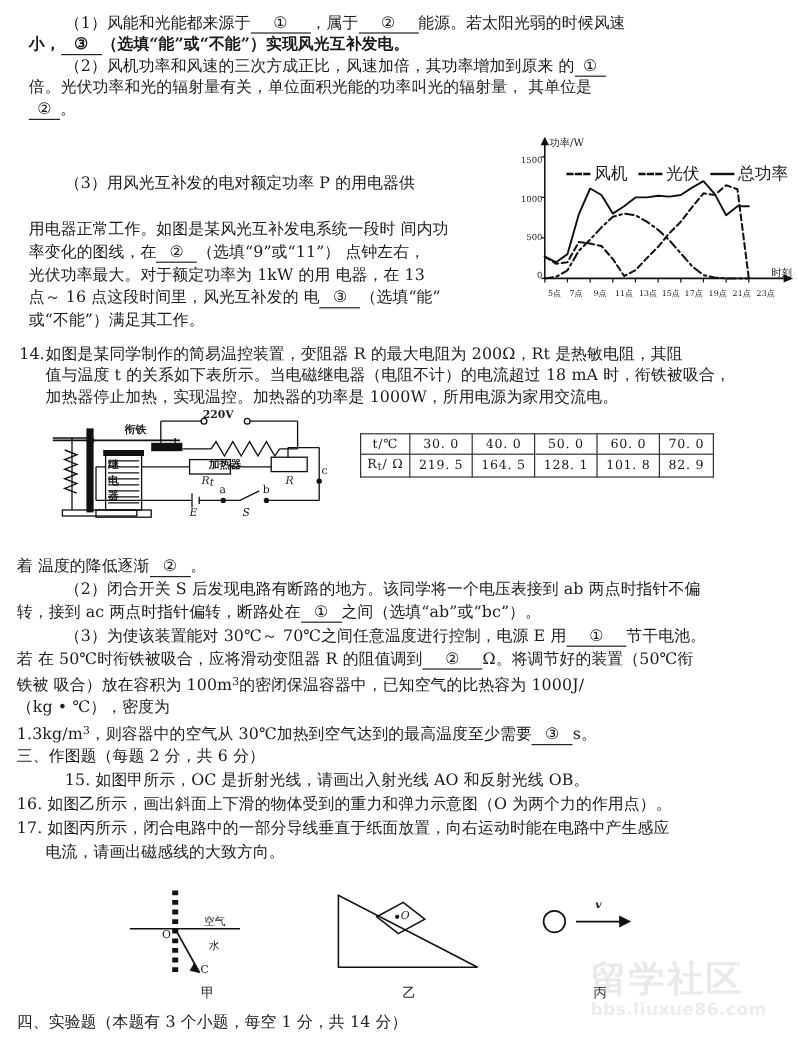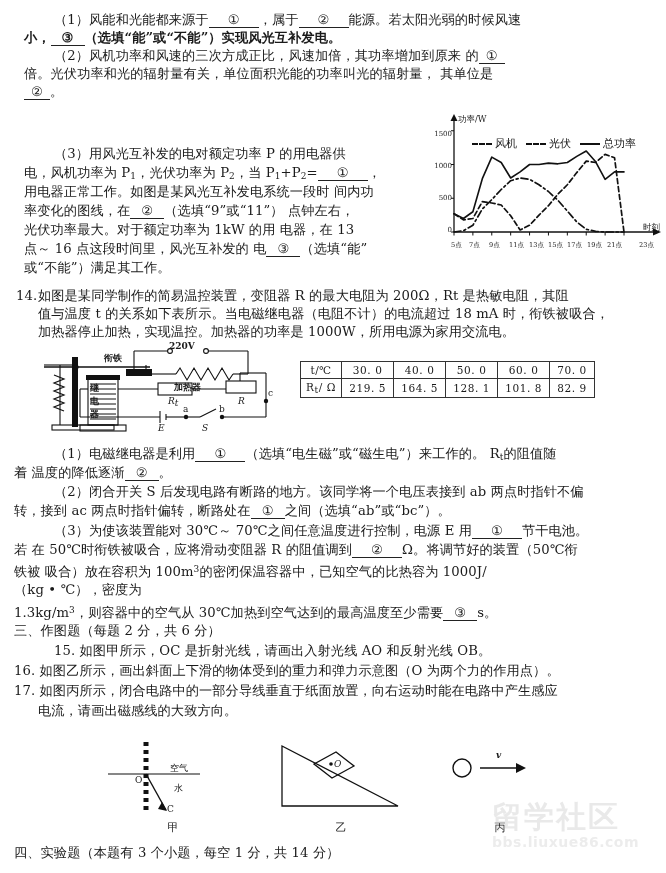--- a/index.html
+++ b/index.html
@@ -66,27 +66,28 @@
     position: absolute;
     font-size: 7px;
     text-align: right;
     width: 26px;
     color: #222;
   }
   .xtick {
     position: absolute;
     font-size: 6.6px;
     top: 127px;
+    text-align: center;
     width: 22px;
     color: #222;
   }
   .legend {
     position: absolute;
     left: 48px; top: 22px;
-    font-size: 11px;
+    font-size: 14px;
     display: flex;
     gap: 9px;
     align-items: center;
   }
   .legend .item { display: flex; align-items: center; gap: 3px; }
   .legend .swatch { display:inline-block; width: 20px; height: 0; }
   .sw-dash { border-top: 2px dashed #111; }
   .sw-dashdot { border-top: 2px dashed #111; }
   .sw-solid { border-top: 2px solid #111; }
 
@@ -188,23 +189,20 @@
   </div>
 
   <div class="ln" style="left:24px; top:84px;">
     <span class="blank narrow">②</span><span>。</span>
   </div>
 
   <div class="ln" style="left:54px; top:146px;">
     <span>（3）用风光互补发的电对额定功率 P 的用电器供</span>
   </div>
 
-  <div class="ln" style="left:24px; top:165px;">
-    <span>电，风机功率为 P</span><sub>1</sub><span>，光伏功率为 P</span><sub>2</sub><span>，当 P</span><sub>1</sub><span>+P</span><sub>2</sub><span>=</span><span class="blank wide">①</span><span>，</span>
-  </div>
 
   <div class="ln" style="left:24px; top:184px;">
     <span>用电器正常工作。如图是某风光互补发电系统一段时 间内功</span>
   </div>
 
   <div class="ln" style="left:24px; top:203px;">
     <span>率变化的图线，在</span><span class="blank">②</span><span>（选填“9”或“11”） 点钟左右，</span>
   </div>
 
   <div class="ln" style="left:24px; top:222px;">
@@ -275,21 +273,21 @@
 
       <div class="xtick" style="left:27px;">5点</div>
       <div class="xtick" style="left:45px;">7点</div>
       <div class="xtick" style="left:65px;">9点</div>
       <div class="xtick" style="left:85px;">11点</div>
       <div class="xtick" style="left:105px;">13点</div>
       <div class="xtick" style="left:124px;">15点</div>
       <div class="xtick" style="left:143px;">17点</div>
       <div class="xtick" style="left:163px;">19点</div>
       <div class="xtick" style="left:183px;">21点</div>
-      <div class="xtick" style="left:203px;margin-left:12px;">23点</div>
+      <div class="xtick" style="left:203px;">23点</div>
     </div>
   </div>
 
   <div class="ln" style="left:16px; top:288px;">
     <span>14.</span>
   </div>
   <div class="ln" style="left:38px; top:288px;">
     <span>如图是某同学制作的简易温控装置，变阻器 R 的最大电阻为 200Ω，Rt 是热敏电阻，其阻</span>
   </div>
   <div class="ln" style="left:38px; top:306px;">
@@ -400,23 +398,20 @@
         <td class="hdr"><span>R</span><sub>t</sub><span>/ Ω</span></td>
         <td>219. 5</td>
         <td>164. 5</td>
         <td>128. 1</td>
         <td>101. 8</td>
         <td>82. 9</td>
       </tr>
     </tbody>
   </table>
 
-  <div class="ln" style="left:54px; top:446px;">
-    <span>（1）电磁继电器是利用</span><span class="blank wide">①</span><span>（选填“电生磁”或“磁生电”）来工作的。 R</span><sub>t</sub><span>的阻值随</span>
-  </div>
   <div class="ln" style="left:14px; top:465px;">
     <span>着 温度的降低逐渐</span><span class="blank">②</span><span>。</span>
   </div>
   <div class="ln" style="left:54px; top:484px;">
     <span>（2）闭合开关 S 后发现电路有断路的地方。该同学将一个电压表接到 ab 两点时指针不偏</span>
   </div>
   <div class="ln" style="left:14px; top:503px;">
     <span>转，接到 ac 两点时指针偏转，断路处在</span><span class="blank">①</span><span>之间（选填“ab”或“bc”）。</span>
   </div>
   <div class="ln" style="left:54px; top:523px;">

